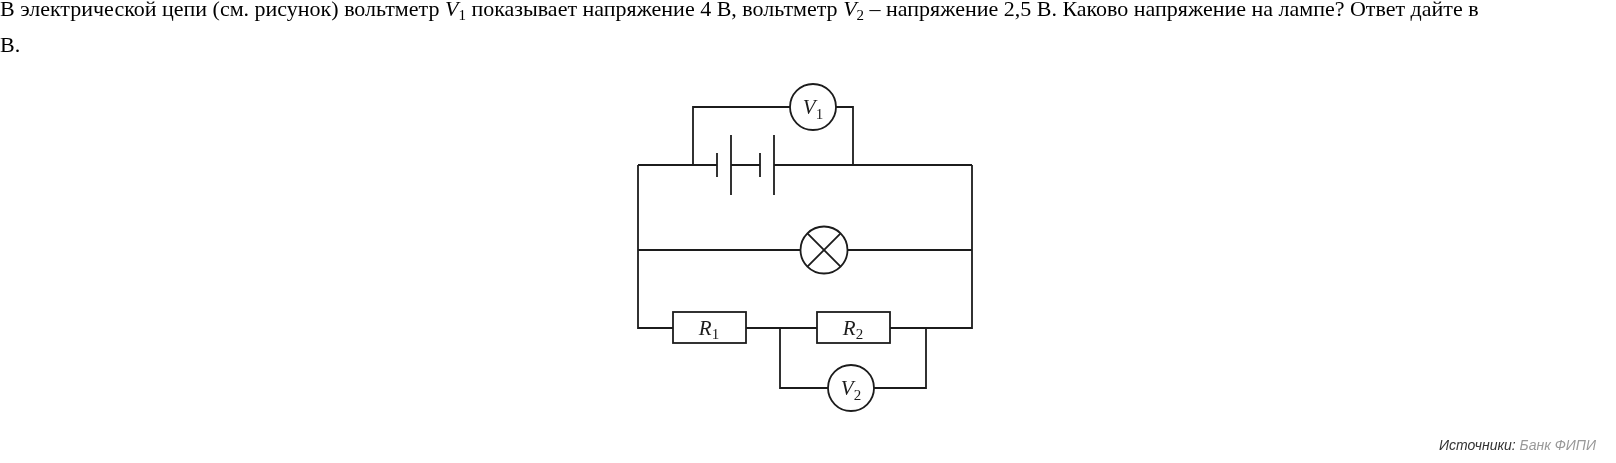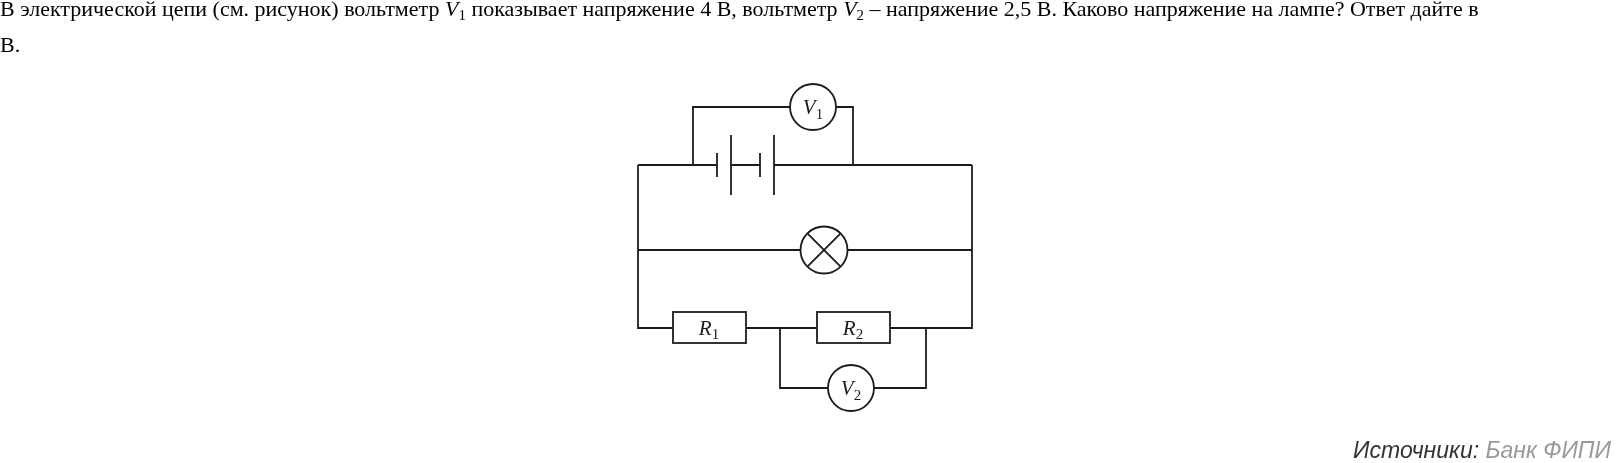--- a/index.html
+++ b/index.html
@@ -5,22 +5,22 @@
   html,body{margin:0;padding:0}
   body{
     width:1616px;height:463px;background:#ffffff;position:relative;
     overflow:hidden;font-family:"Liberation Serif",serif;color:#000;
   }
   .problem{position:absolute;left:0;top:-6px;width:1616px;font-size:22px;line-height:30px}
   .pline{white-space:nowrap}
   .mvar{font-style:italic}
   .msub{font-size:15px;vertical-align:-4px}
   .source{
-    position:absolute;top:437px;right:5px;
-    font-family:"Liberation Sans",sans-serif;font-style:italic;font-size:23px;
+    position:absolute;top:437px;right:20px;
+    font-family:"Liberation Sans",sans-serif;font-style:italic;font-size:14px;
     white-space:nowrap;
   }
   .src-label{color:#333333}
   .src-value{color:#999999}
   svg.circuit{position:absolute;left:0;top:0}
   .wire{fill:none;stroke:#1c1c1c;stroke-width:1.8}
   .comp{fill:#ffffff;stroke:#1c1c1c;stroke-width:1.8}
   .lbl{font-family:"Liberation Serif",serif;font-size:21px;fill:#1c1c1c}
   .lbl-letter{font-style:italic}
   .lbl-sub{font-size:15px;font-style:normal}

